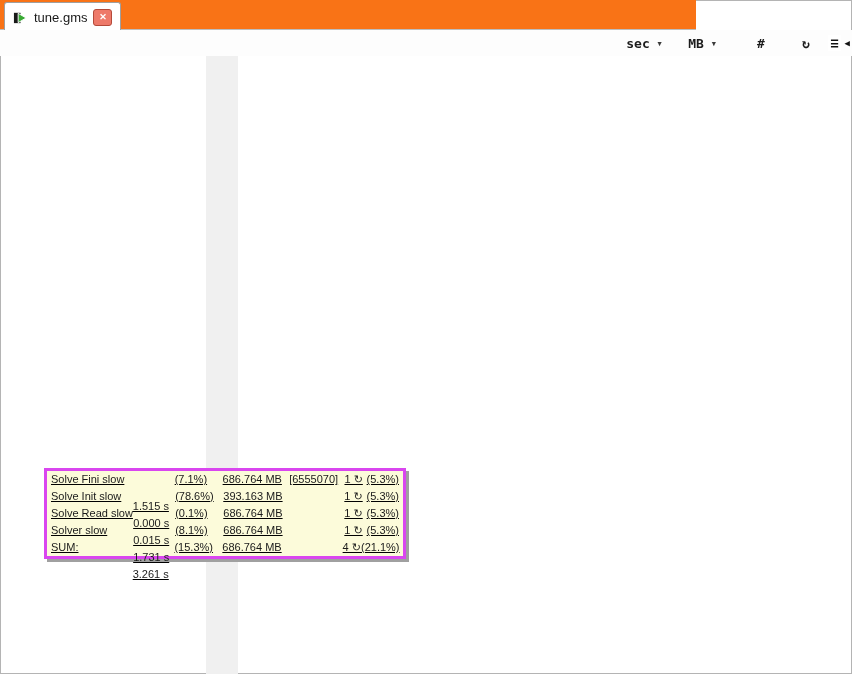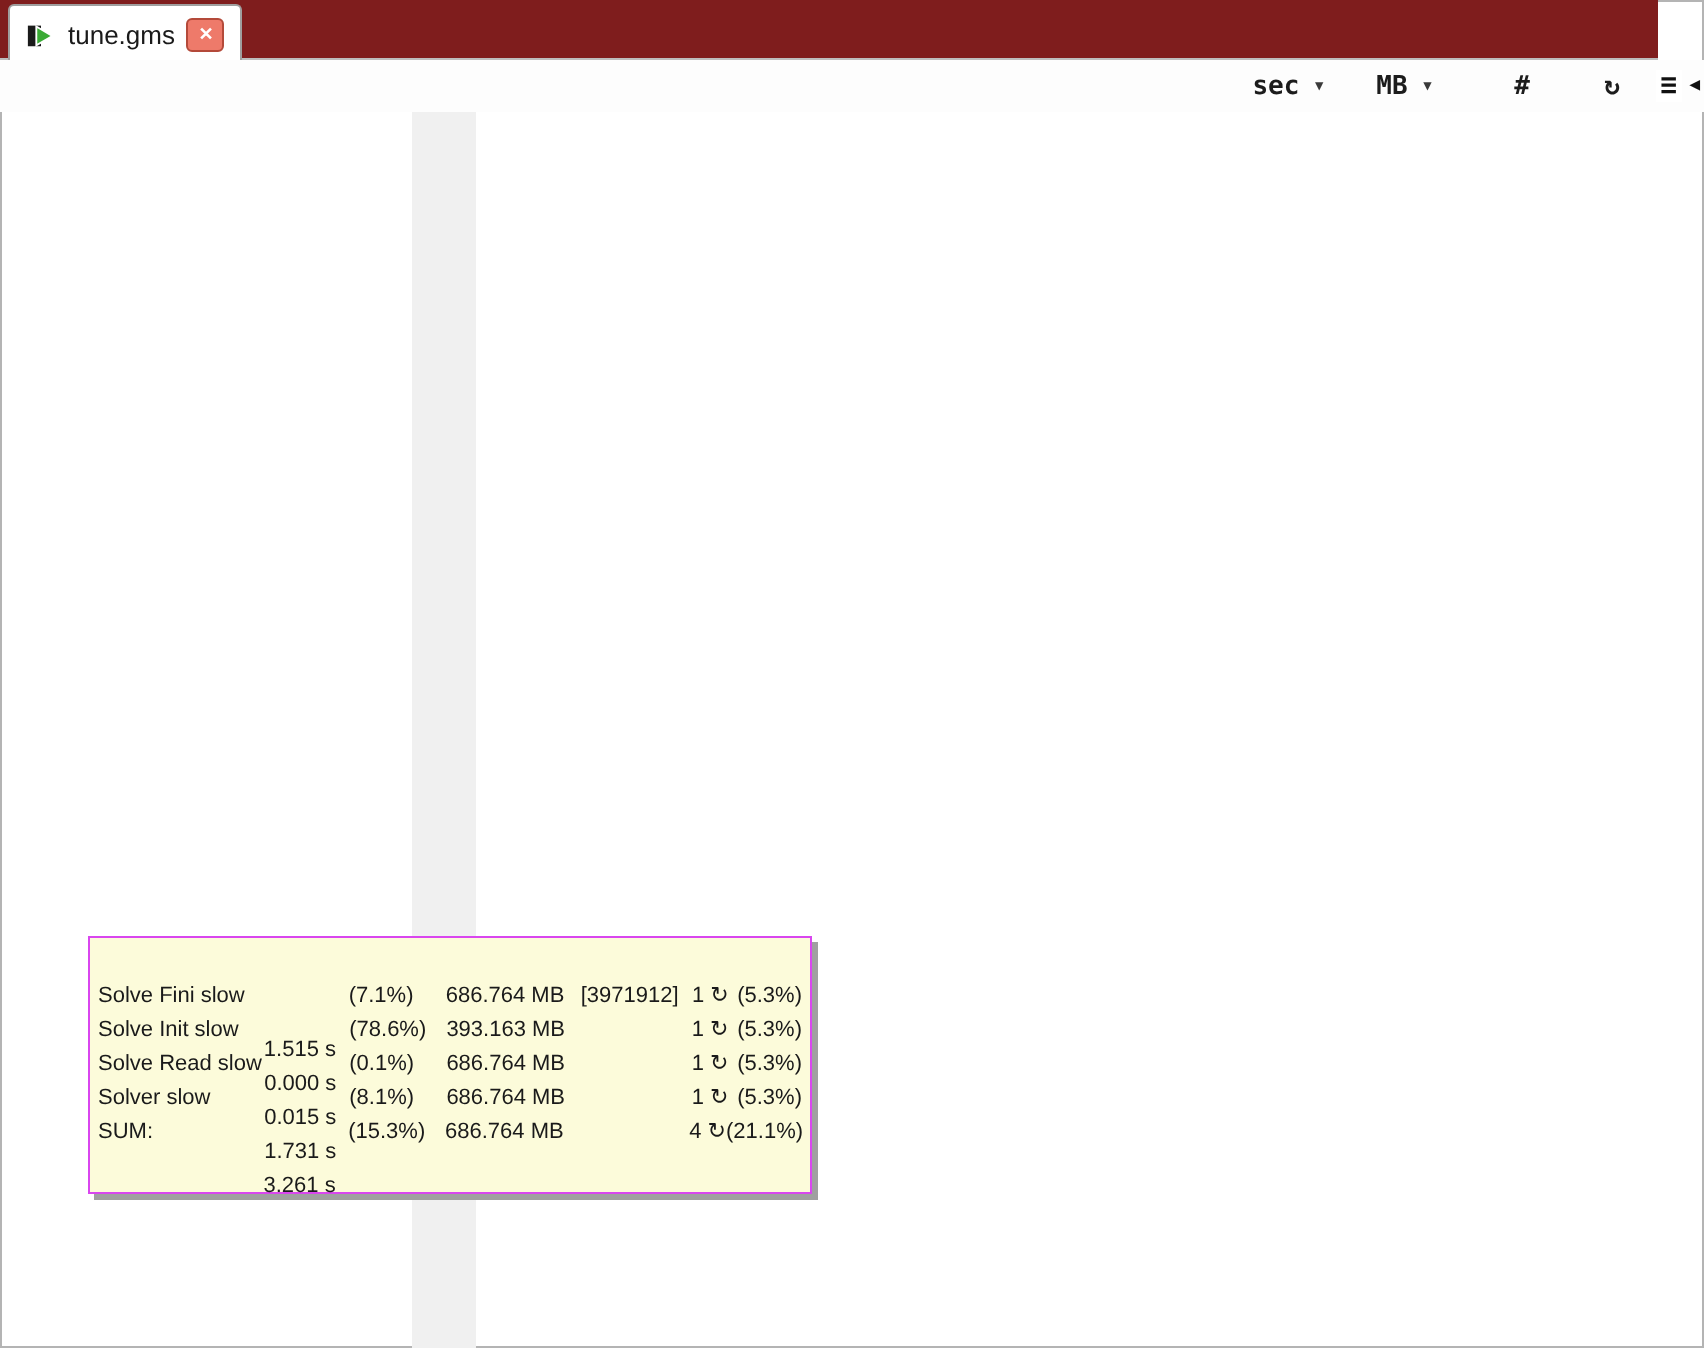--- a/index.html
+++ b/index.html
@@ -1,19 +1,19 @@
 <!DOCTYPE html>
 <html><head>
 <meta charset="utf-8">
 <style>
   html,body{margin:0;padding:0;background:#fff;}
   #app{position:relative;width:852px;height:674px;overflow:hidden;background:#fff;
        box-shadow:inset 0 0 0 1px #b4b4b4;font-family:"Liberation Sans",sans-serif;}
   
-  .tabbar{position:absolute;left:0;top:0;width:829px;height:30px;background:#7f1d1d;
+  .tabbar{position:absolute;left:0;top:0;width:696px;height:30px;background:#f97316;
           border-bottom:1px solid #bdbdbd;box-sizing:border-box;padding-left:40px;}
   .tab{position:absolute;left:4px;top:2px;height:28px;background:#fff;
        border:1px solid #9f9f9f;border-bottom:none;border-radius:3px 3px 0 0;
        display:flex;align-items:center;padding:0 8px;gap:6px;}
   .tab-label{font-size:13px;color:#1a1a1a;}
   .tab-close{width:17px;height:15px;background:#ee7a6a;border:1px solid #b44a3a;border-radius:3px;
              color:#fff;font-size:9px;font-weight:bold;display:flex;align-items:center;justify-content:center;cursor:default;}
   
   .phead{position:absolute;left:0;top:30px;width:852px;height:26px;background:#fdfdfd;
          display:flex;align-items:center;font:bold 13px "DejaVu Sans Mono",monospace;color:#1c1c1c;justify-content:flex-end;}
@@ -22,22 +22,22 @@
   .ph-num{width:62px;margin-left:2px;text-align:center;}
   .ph-cnt{width:20px;margin-left:4px;text-align:center;font-weight:bold;}
   .ph-ln{width:36px;display:flex;align-items:center;justify-content:flex-end;gap:4px;padding-right:2px;box-sizing:border-box;}
   .sortarrow{font-size:7px;vertical-align:2px;color:#3a3a3a;}
   .menu-ic{font-size:14px;color:#111;background:#fff;padding:0 2px;}
   .collapse-ic{font-size:9px;color:#111;}
   
   #numstrip{position:absolute;left:206px;top:56px;width:32px;height:618px;background:#f0f0f0;}
   #rows{position:absolute;left:0;top:56px;width:852px;}
   
-  #tooltip{position:absolute;left:44px;top:468px;width:362px;background:#fcfbda;border:1px solid #d946ef;
-           box-shadow:3px 3px 0 #a0a0a0;z-index:5;padding:21px 4px;box-sizing:border-box;}
+  #tooltip{position:absolute;left:44px;top:468px;width:362px;background:#fcfbda;border:3px solid #d946ef;
+           box-shadow:3px 3px 0 #a0a0a0;z-index:5;padding:0 4px;box-sizing:border-box;text-decoration:underline;}
   .tt-row{display:flex;height:17px;line-height:17px;font-size:11px;color:#1a1a1a;}
   .tt-label{width:86px;}
   .tt-time{width:44px;margin-top:27px;}
   .tt-pct{width:42px;}
   .tt-mem{width:78px;padding-left:8px;box-sizing:border-box;}
   .tt-br{width:50px;}
   .tt-cyc{width:26px;text-align:right;}
   .tt-cpct{width:38px;text-align:right;}
   .tt-sum .tt-label{text-align:left;}
 </style>
@@ -81,21 +81,21 @@
   <div id="numstrip"></div>
   <div id="rows"></div>
 
   <div id="tooltip">
     <div id="tt-rows">
         <div class="tt-row">
           <span class="tt-label">Solve Fini slow</span>
           <span class="tt-time">1.515 s</span>
           <span class="tt-pct">(7.1%)</span>
           <span class="tt-mem">686.764 MB</span>
-          <span class="tt-br">[3971912]</span>
+          <span class="tt-br">[6555070]</span>
           <span class="tt-cyc">1 ↻</span>
           <span class="tt-cpct">(5.3%)</span>
         </div>
         <div class="tt-row">
           <span class="tt-label">Solve Init slow</span>
           <span class="tt-time">0.000 s</span>
           <span class="tt-pct">(78.6%)</span>
           <span class="tt-mem">393.163 MB</span>
           <span class="tt-br"></span>
           <span class="tt-cyc">1 ↻</span>

